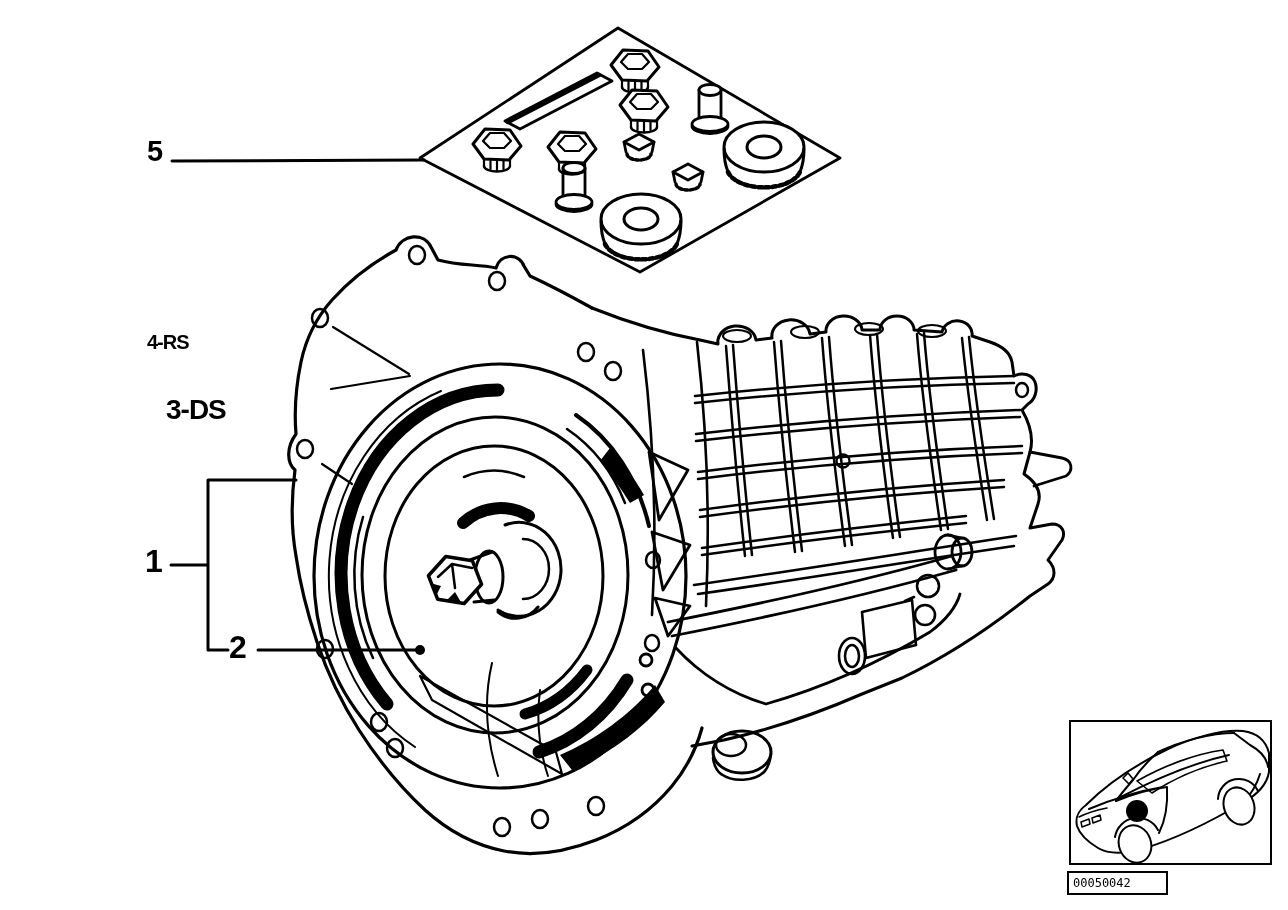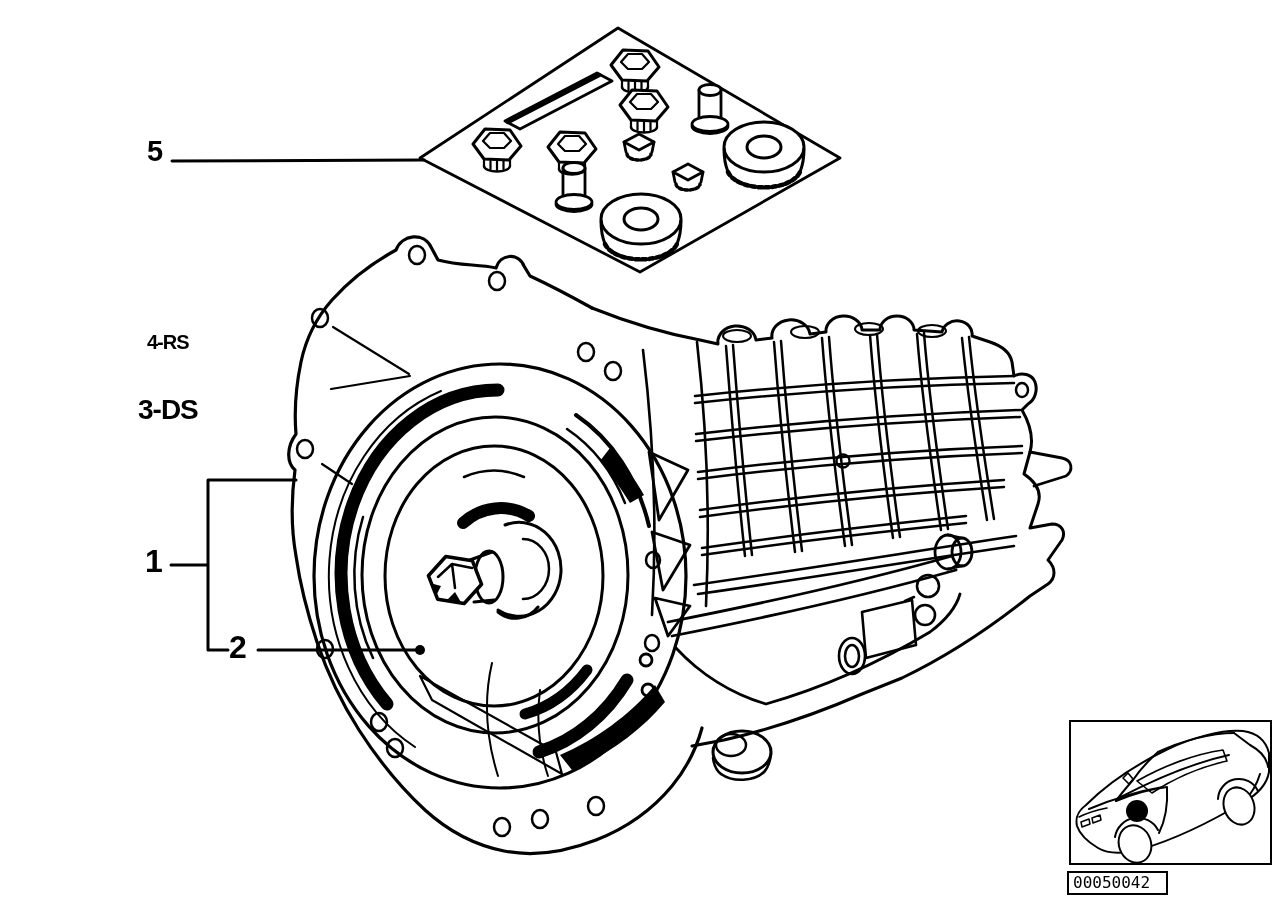--- a/index.html
+++ b/index.html
@@ -2,28 +2,28 @@
 <html><head>
 <meta charset="utf-8">
 <style>
   html,body{margin:0;padding:0;background:#ffffff;}
   .page{position:relative;width:1288px;height:910px;background:#ffffff;overflow:hidden;
         font-family:"Liberation Sans",sans-serif;}
   svg.art{position:absolute;left:0;top:0;}
   .callout{position:absolute;color:#000;font-weight:bold;line-height:1;white-space:nowrap;}
   .c5  {left:147px;top:137px;font-size:29px;}
   .c4rs{left:147px;top:332px;font-size:20px;letter-spacing:-1px;}
-  .c3ds{left:138px;top:396px;font-size:28px;letter-spacing:-1px;}
+  .c3ds{left:166px;top:396px;font-size:28px;letter-spacing:-1px;}
   .c1  {left:145px;top:545px;font-size:32px;}
   .c2  {left:229px;top:631px;font-size:32px;}
   .car-box{position:absolute;left:1069px;top:720px;width:199px;height:141px;
            border:2px solid #000;background:#fff;}
   .code-box{position:absolute;left:1067px;top:871px;width:93px;height:20px;
             border:2px solid #000;background:#fff;
-            font-family:"DejaVu Sans Mono",monospace;font-size:16px;line-height:20px;
+            font-family:"DejaVu Sans Mono",monospace;font-size:12px;line-height:20px;
             padding-left:4px;color:#000;}
 </style>
 </head>
 <body>
 
 <div class="page">
 
   <svg class="art" width="1288" height="910" viewBox="0 0 1288 910">
     <defs>
       <g id="hexp">

